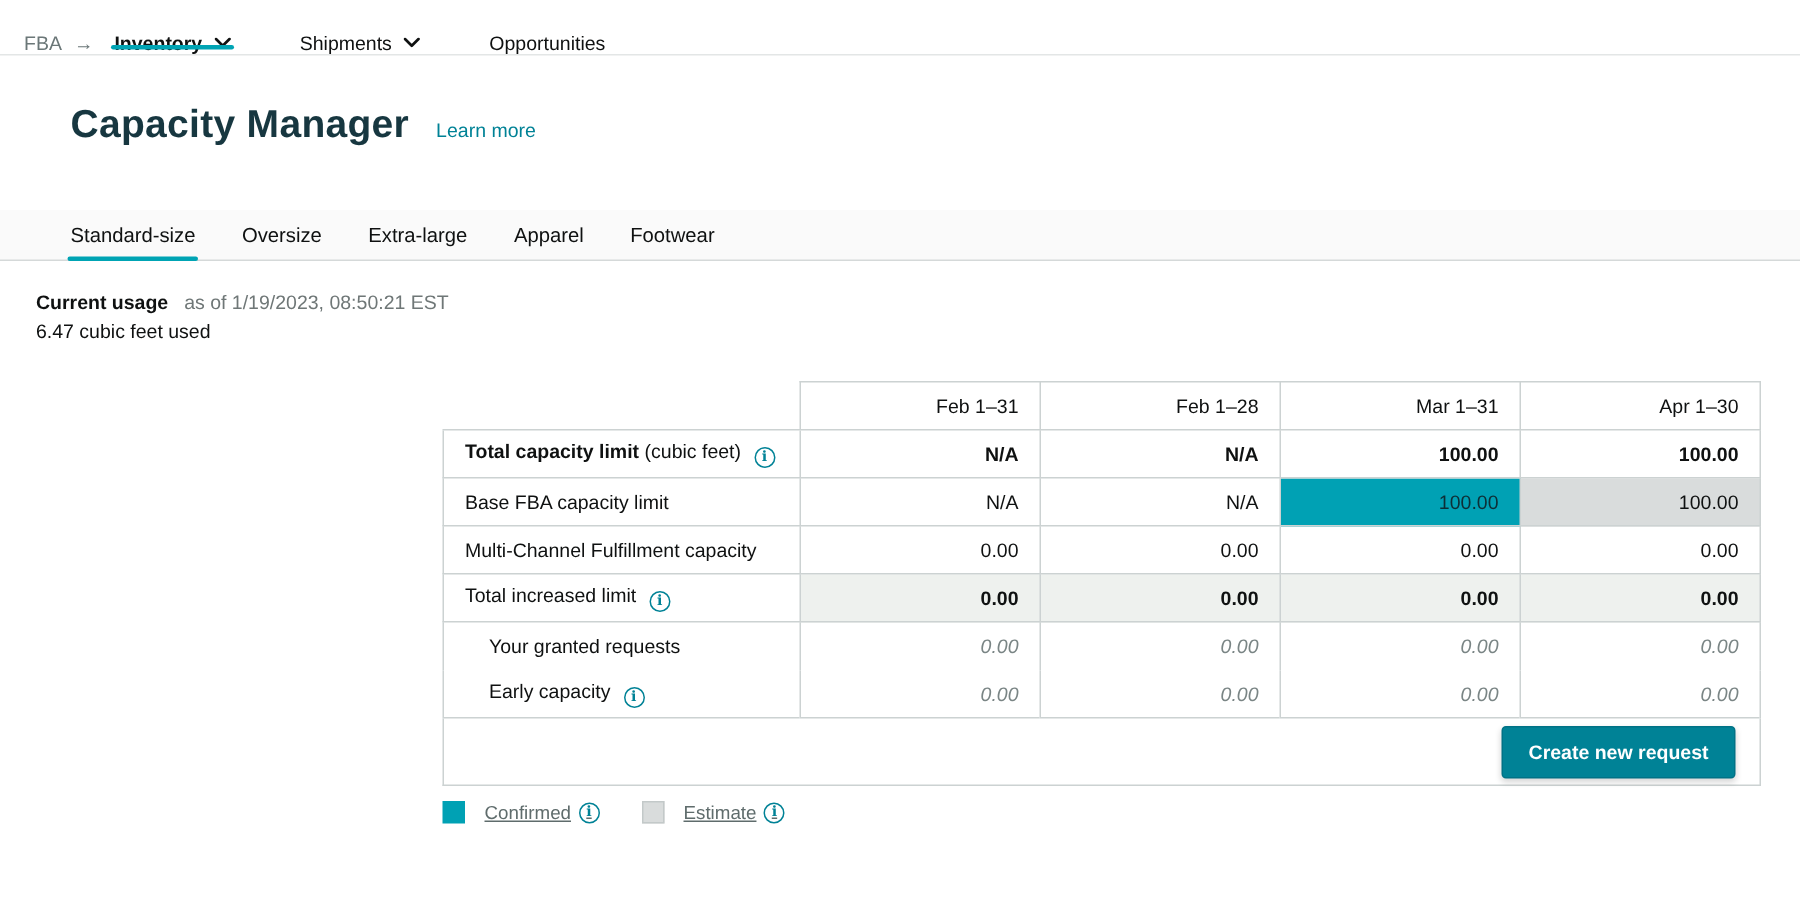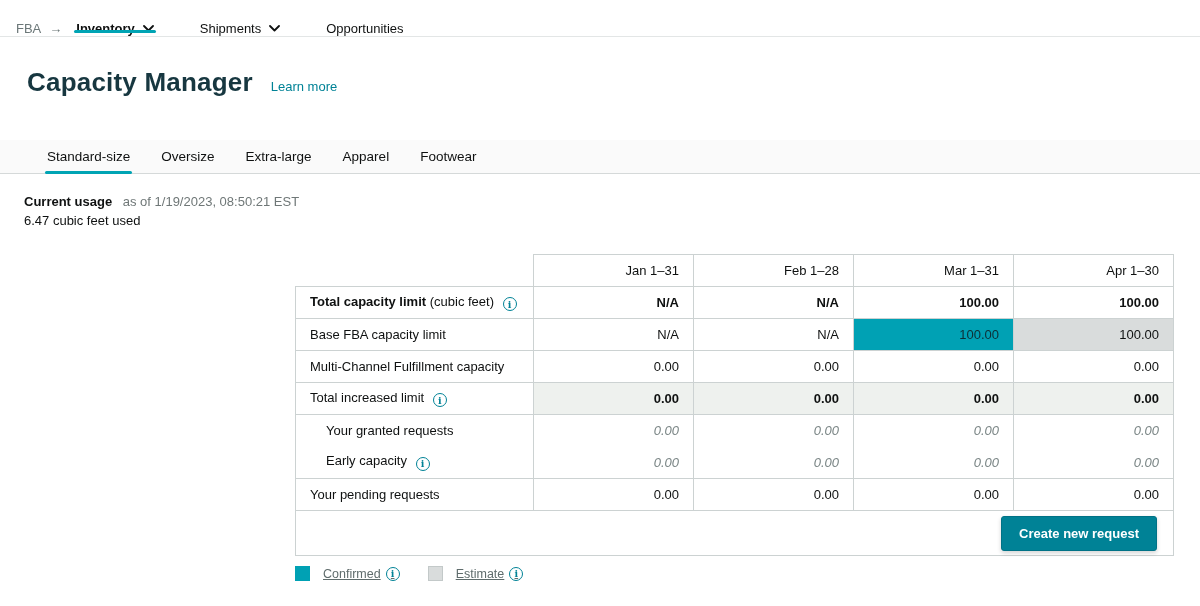--- a/index.html
+++ b/index.html
@@ -20,21 +20,21 @@
     position:relative; display:flex; align-items:center; gap:8px;
     margin-right:46px; font-size:13px; cursor:pointer;
   }
   .nav-item .chev { display:flex; color:#0f1111; }
   .nav-item.active { font-weight:bold; }
   .nav-item.active::after {
     content:""; position:absolute; left:-2px; right:-2px; bottom:3px;
     height:3px; background:#00a4b4; border-radius:2px;
   }
   
-  .title-row { display:flex; align-items:baseline; padding:30px 0 0 27px; }
+  .title-row { display:flex; align-items:baseline; padding:30px 0 0 27px;margin-left:20px; }
   .page-title { font-size:26px; font-weight:bold; color:#173740; letter-spacing:.2px; }
   .learn-more { font-size:13px; color:#008296; margin-left:18px; cursor:pointer; }
   
   .tabstrip {
     margin-top:42px; height:34px; background:#fafafa;
     border-bottom:1px solid #d5d9d9;
     display:flex; align-items:stretch; padding-left:47px;
   }
   .tab {
     position:relative; display:flex; align-items:center;
@@ -156,21 +156,21 @@
   <colgroup>
       <col style="width:238px">
       <col style="width:160px">
       <col style="width:160px">
       <col style="width:160px">
       <col style="width:160px">
     </colgroup>
   <thead>
     <tr>
       <th class="corner"></th>
-      <th class="month">Jan 1–31</th>
+      <th class="month">Feb 1–31</th>
       <th class="month">Feb 1–28</th>
       <th class="month">Mar 1–31</th>
       <th class="month">Apr 1–30</th>
     </tr>
   </thead>
   <tbody>
     <tr class="r-total">
       <td class="lab">
         <span class="main">Total capacity limit</span>
         <span>(cubic feet)</span>
@@ -216,27 +216,20 @@
       <td class="lab">
         <span>Early capacity</span>
         <span class="info">i</span>
       </td>
       <td class="val">0.00</td>
       <td class="val">0.00</td>
       <td class="val">0.00</td>
       <td class="val">0.00</td>
     </tr>
     <tr>
-      <td class="lab">Your pending requests</td>
-      <td class="val">0.00</td>
-      <td class="val">0.00</td>
-      <td class="val">0.00</td>
-      <td class="val">0.00</td>
-    </tr>
-    <tr>
       <td class="footcell" colspan="5">
         <span class="btn-primary">Create new request</span>
       </td>
     </tr>
   </tbody>
 </table>
 
 <div class="legend">
   <div class="item">
     <span class="sw confirmed"></span>

